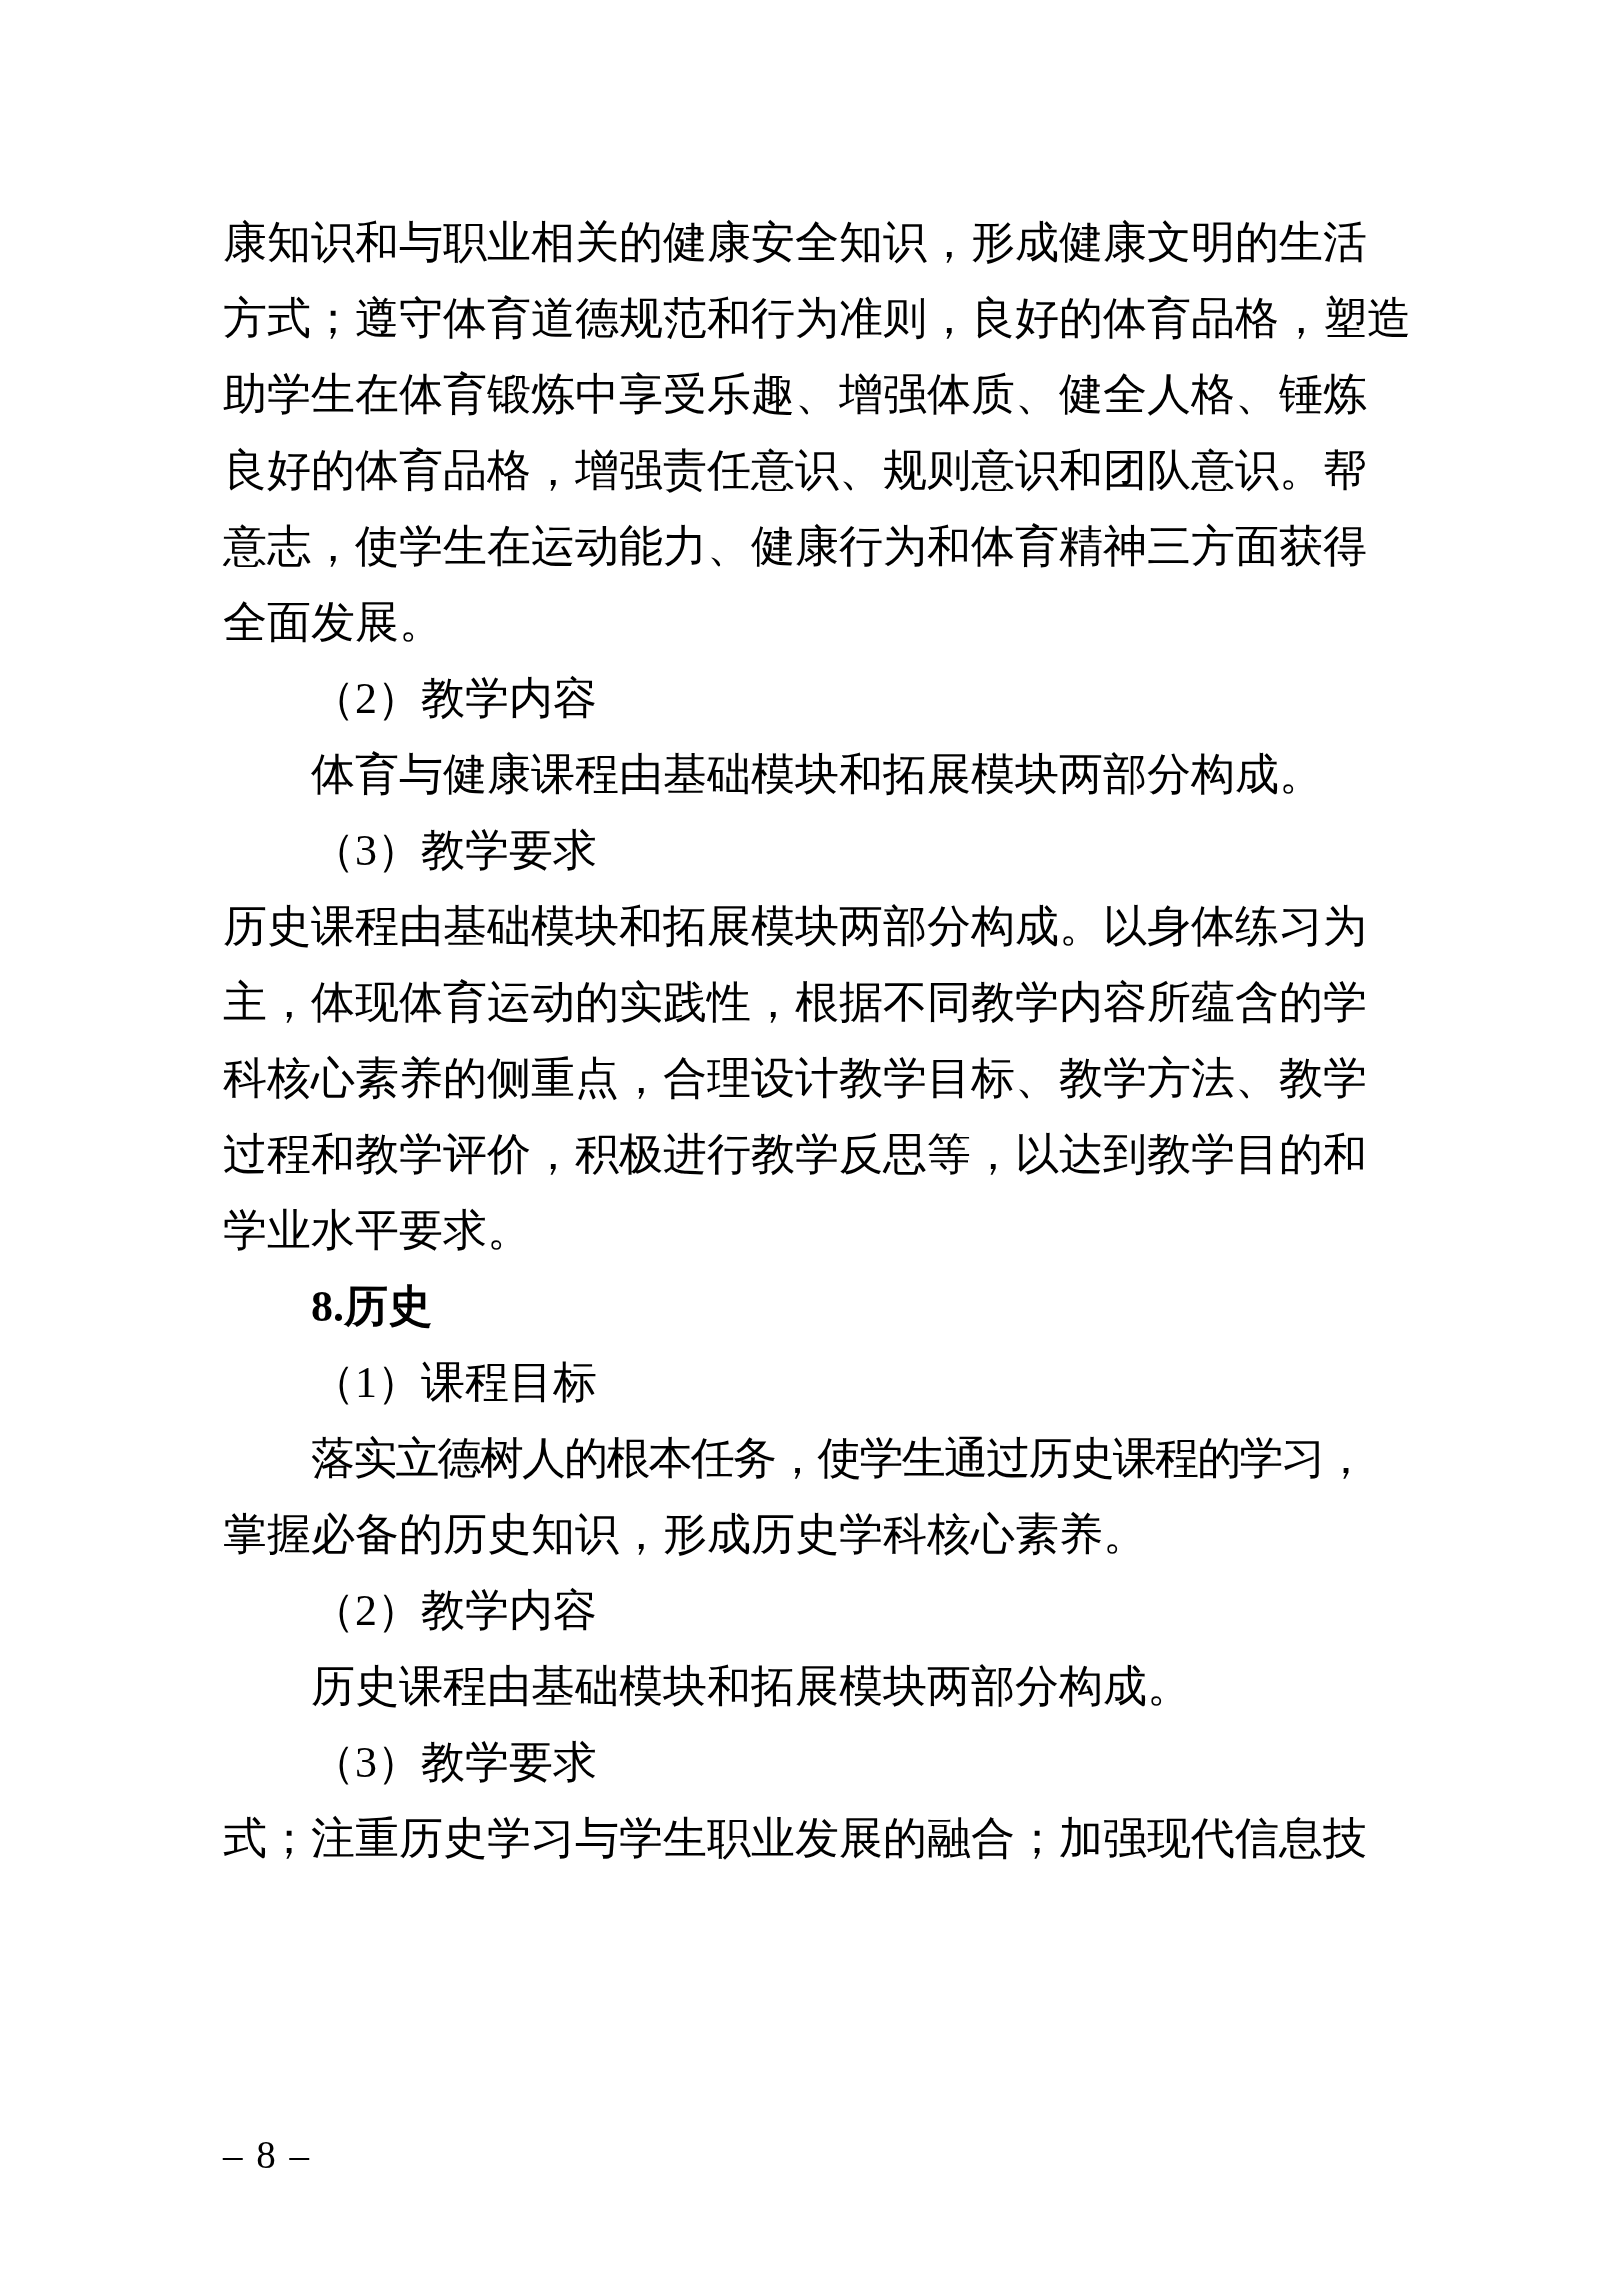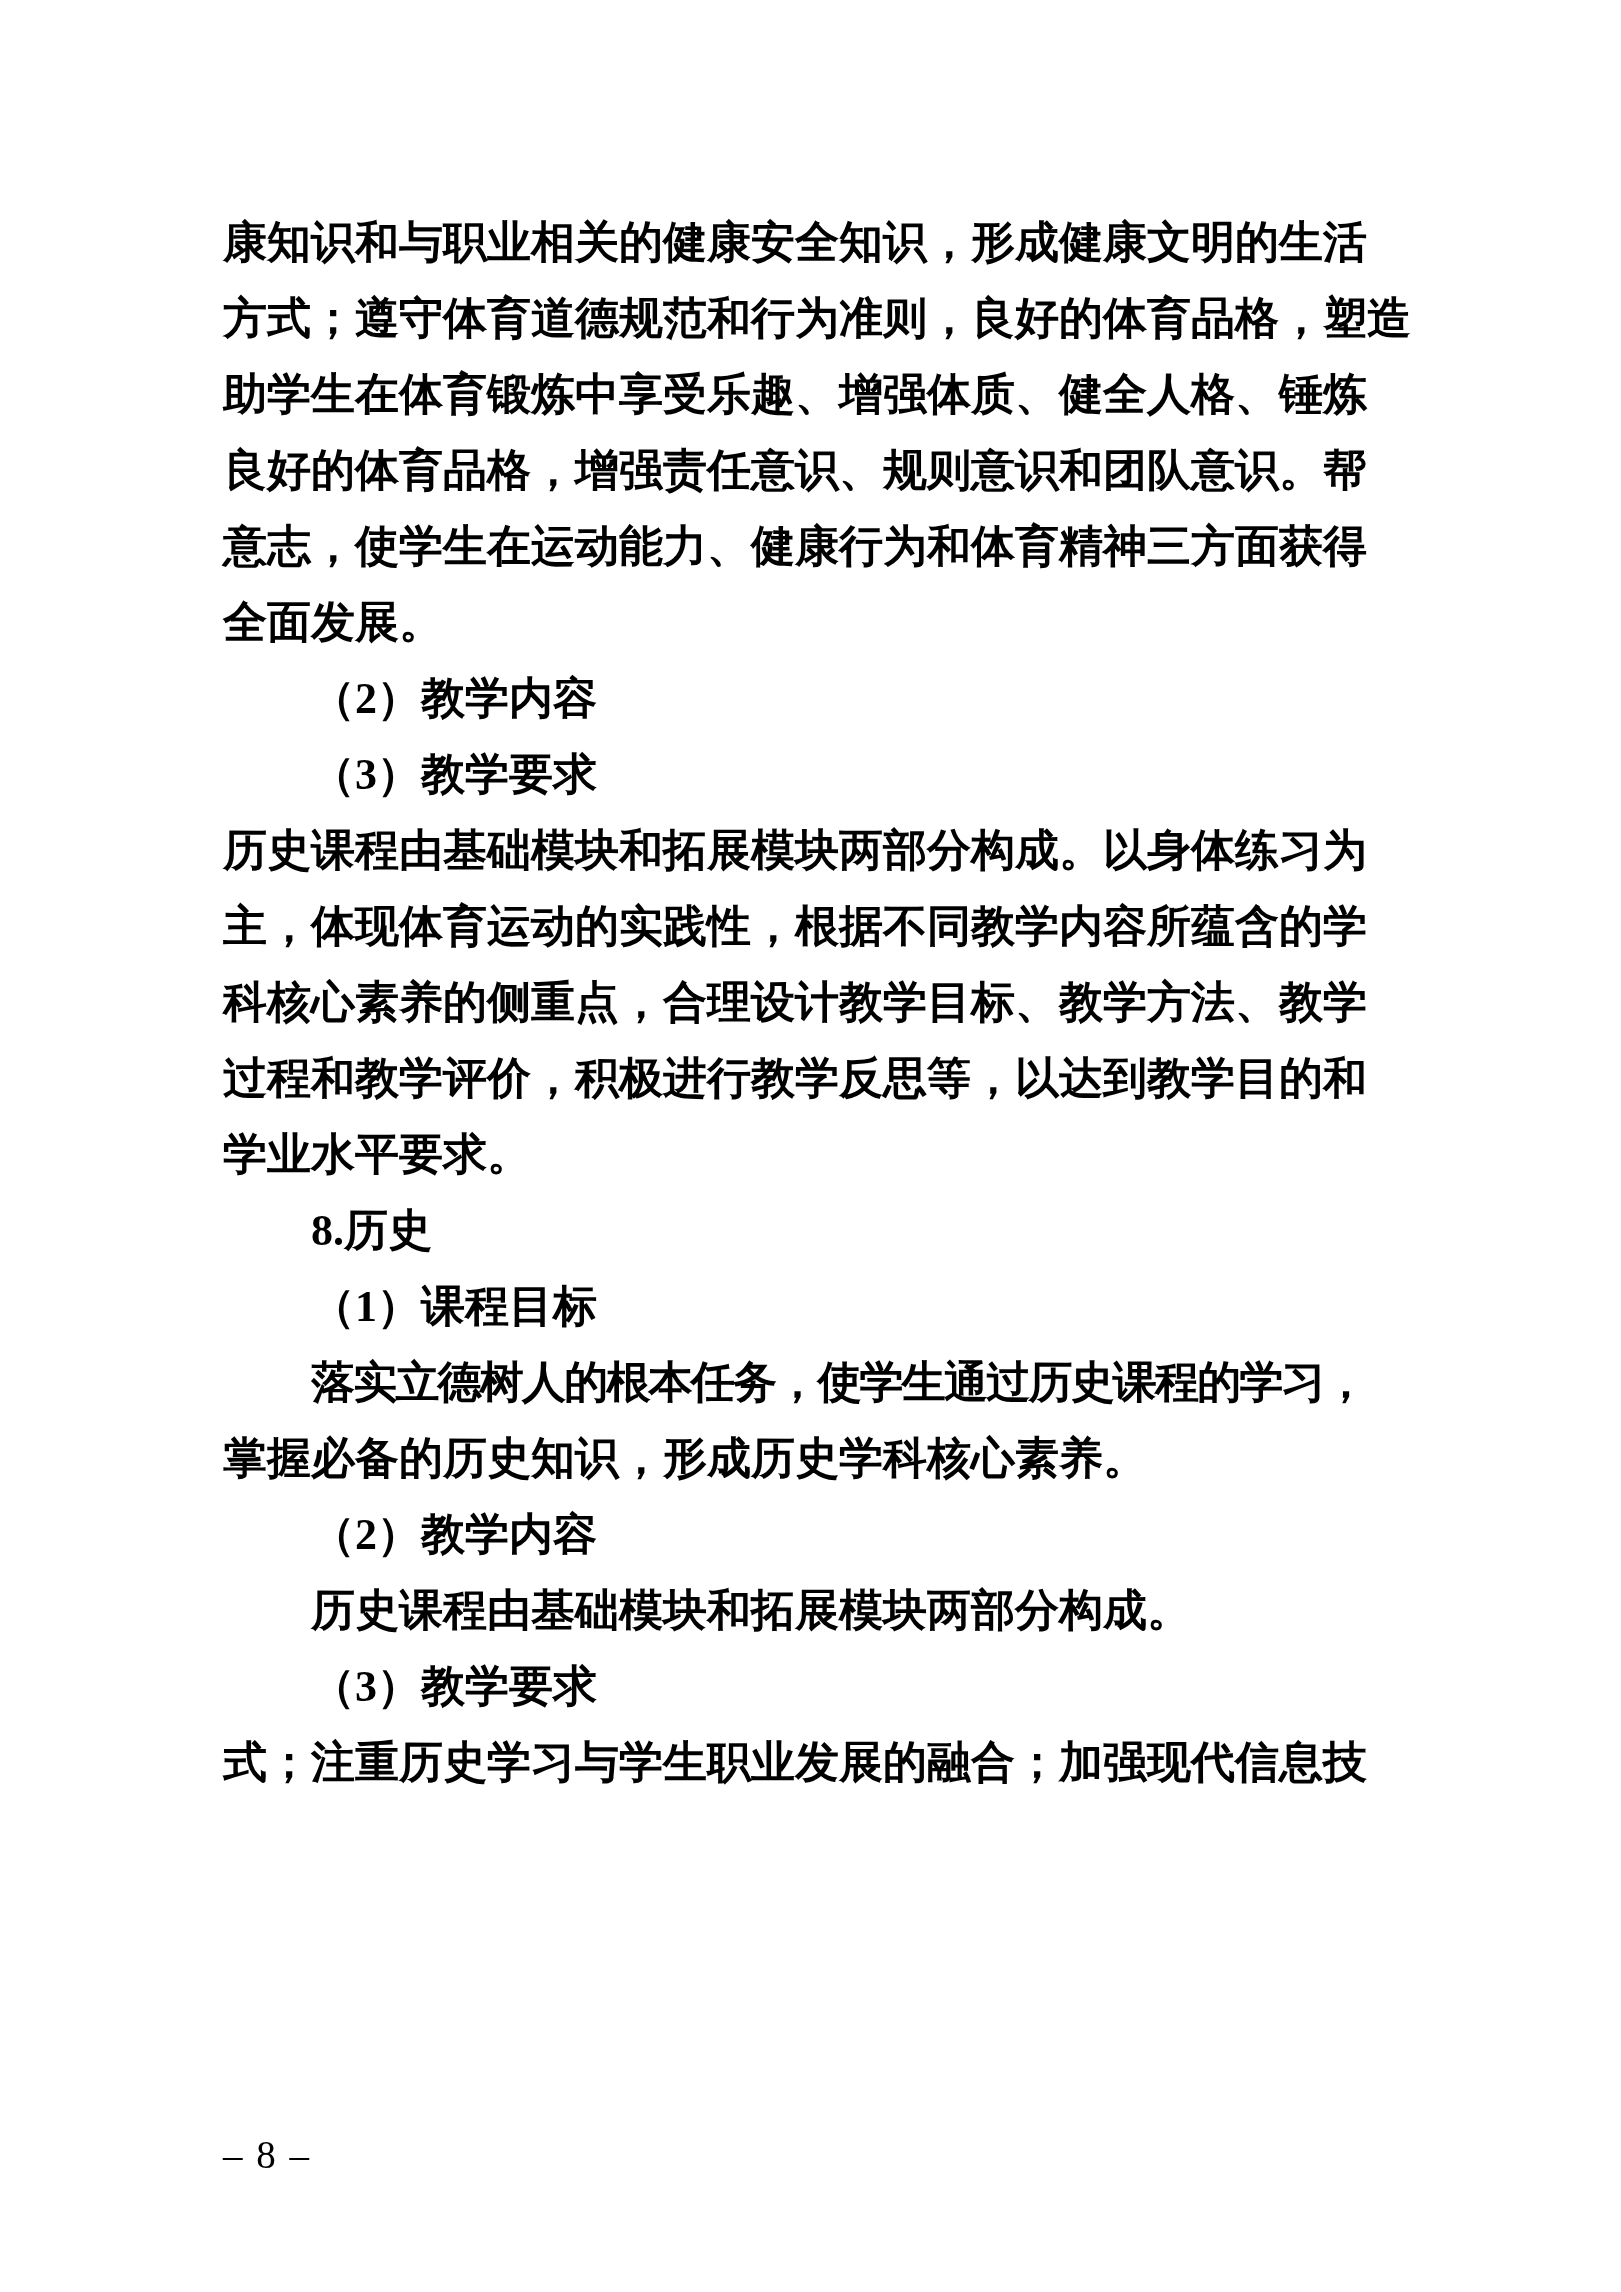--- a/index.html
+++ b/index.html
@@ -22,21 +22,20 @@
     top: 205px;
     width: 1147px;
   }
   .line {
     height: 76px;
     line-height: 76px;
     font-size: 44px;
     letter-spacing: 0px;
     white-space: nowrap;
     color: #000000;
-    font-weight: bold;
   }
   .line.indent {
     padding-left: 88px;
   }
   .line.bold {
     font-weight: 700;
   }
   .footer {
     position: absolute;
     left: 223px;
@@ -53,20 +52,21 @@
 
 <div class="page">
   <div class="text-block">
       <div class="line">康知识和与职业相关的健康安全知识，形成健康文明的生活</div>
       <div class="line">方式；遵守体育道德规范和行为准则，良好的体育品格，塑造</div>
       <div class="line">助学生在体育锻炼中享受乐趣、增强体质、健全人格、锤炼</div>
       <div class="line">良好的体育品格，增强责任意识、规则意识和团队意识。帮</div>
       <div class="line">意志，使学生在运动能力、健康行为和体育精神三方面获得</div>
       <div class="line">全面发展。</div>
       <div class="line indent">（2）教学内容</div>
+      <div class="line indent">体育与健康课程由基础模块和拓展模块两部分构成。</div>
       <div class="line indent">（3）教学要求</div>
       <div class="line">历史课程由基础模块和拓展模块两部分构成。以身体练习为</div>
       <div class="line">主，体现体育运动的实践性，根据不同教学内容所蕴含的学</div>
       <div class="line">科核心素养的侧重点，合理设计教学目标、教学方法、教学</div>
       <div class="line">过程和教学评价，积极进行教学反思等，以达到教学目的和</div>
       <div class="line">学业水平要求。</div>
       <div class="line indent bold">8.历史</div>
       <div class="line indent">（1）课程目标</div>
       <div class="line indent" style="letter-spacing: -1.8px;">落实立德树人的根本任务，使学生通过历史课程的学习，</div>
       <div class="line">掌握必备的历史知识，形成历史学科核心素养。</div>

